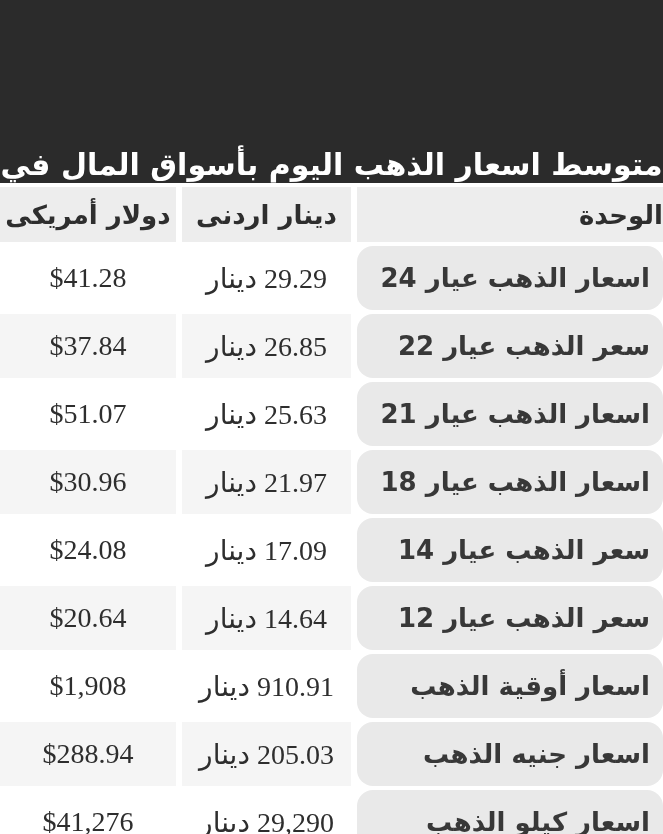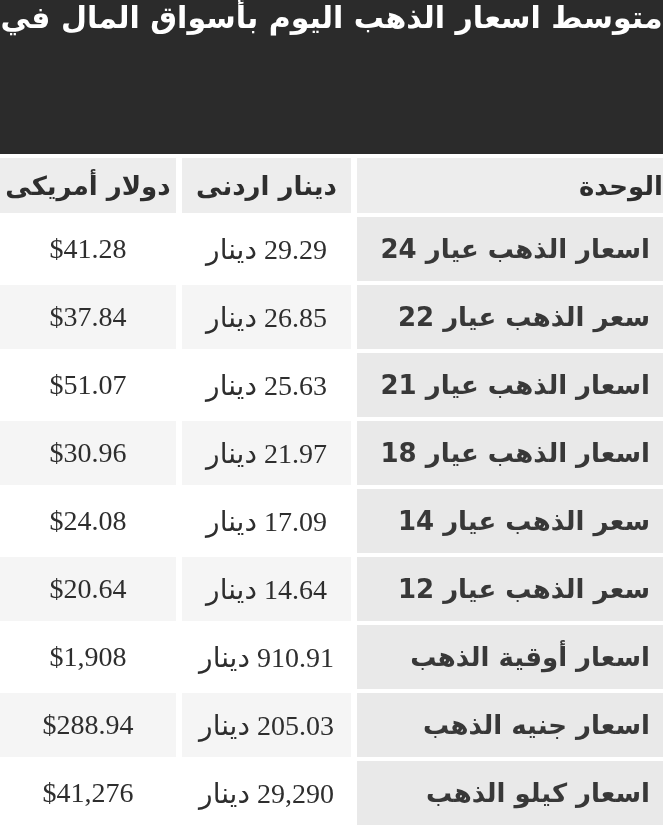--- a/index.html
+++ b/index.html
@@ -3,22 +3,22 @@
 <meta charset="utf-8">
 <style>
   html,body{margin:0;padding:0;background:#ffffff;}
   .page{
     width:663px;height:834px;margin:0 auto;background:#ffffff;
     overflow:hidden;position:relative;
     font-family:"DejaVu Sans",sans-serif;
   }
   
   .title-banner{
-    height:154px;background:#2b2b2b;color:#ffffff;
-    display:flex;flex-direction:column;align-items:center;justify-content:flex-start;
+    height:183px;background:#2b2b2b;color:#ffffff;
+    display:flex;flex-direction:column;align-items:center;justify-content:flex-end;
     text-align:center;
   }
   .title-line{
     font-size:30px;font-weight:bold;line-height:1.2;letter-spacing:0;
   }
   
   .table-wrap{width:663px;overflow:hidden;}
   table.price-table{
     border-collapse:separate;border-spacing:6px 4px;
     table-layout:fixed;width:675px;margin:0 -6px;
@@ -28,21 +28,21 @@
   }
   
   .price-table tr.head td{
     height:53px;background:#ededed;text-align:center;
     font-weight:bold;font-size:26px;color:#2e2e2e;
   }
   
   .price-table tr.data td{height:62px;}
   .price-table td.cell-unit{
     background:#e9e9e9;text-align:right;padding-left:6px;padding-right:13px;
-    font-weight:bold;font-size:26px;color:#383838;
+    font-weight:bold;font-size:26px;color:#383838;border-radius:16px;
   }
   .price-table td.cell-dinar,
   .price-table td.cell-dollar{
     background:#ffffff;text-align:center;
     font-family:"Liberation Serif","DejaVu Serif","DejaVu Sans",serif;
     font-size:28px;color:#2e2e2e;font-weight:normal;
   }
   .price-table tr.alt td.cell-dinar,
   .price-table tr.alt td.cell-dollar{background:#f5f5f5;}
 </style>

